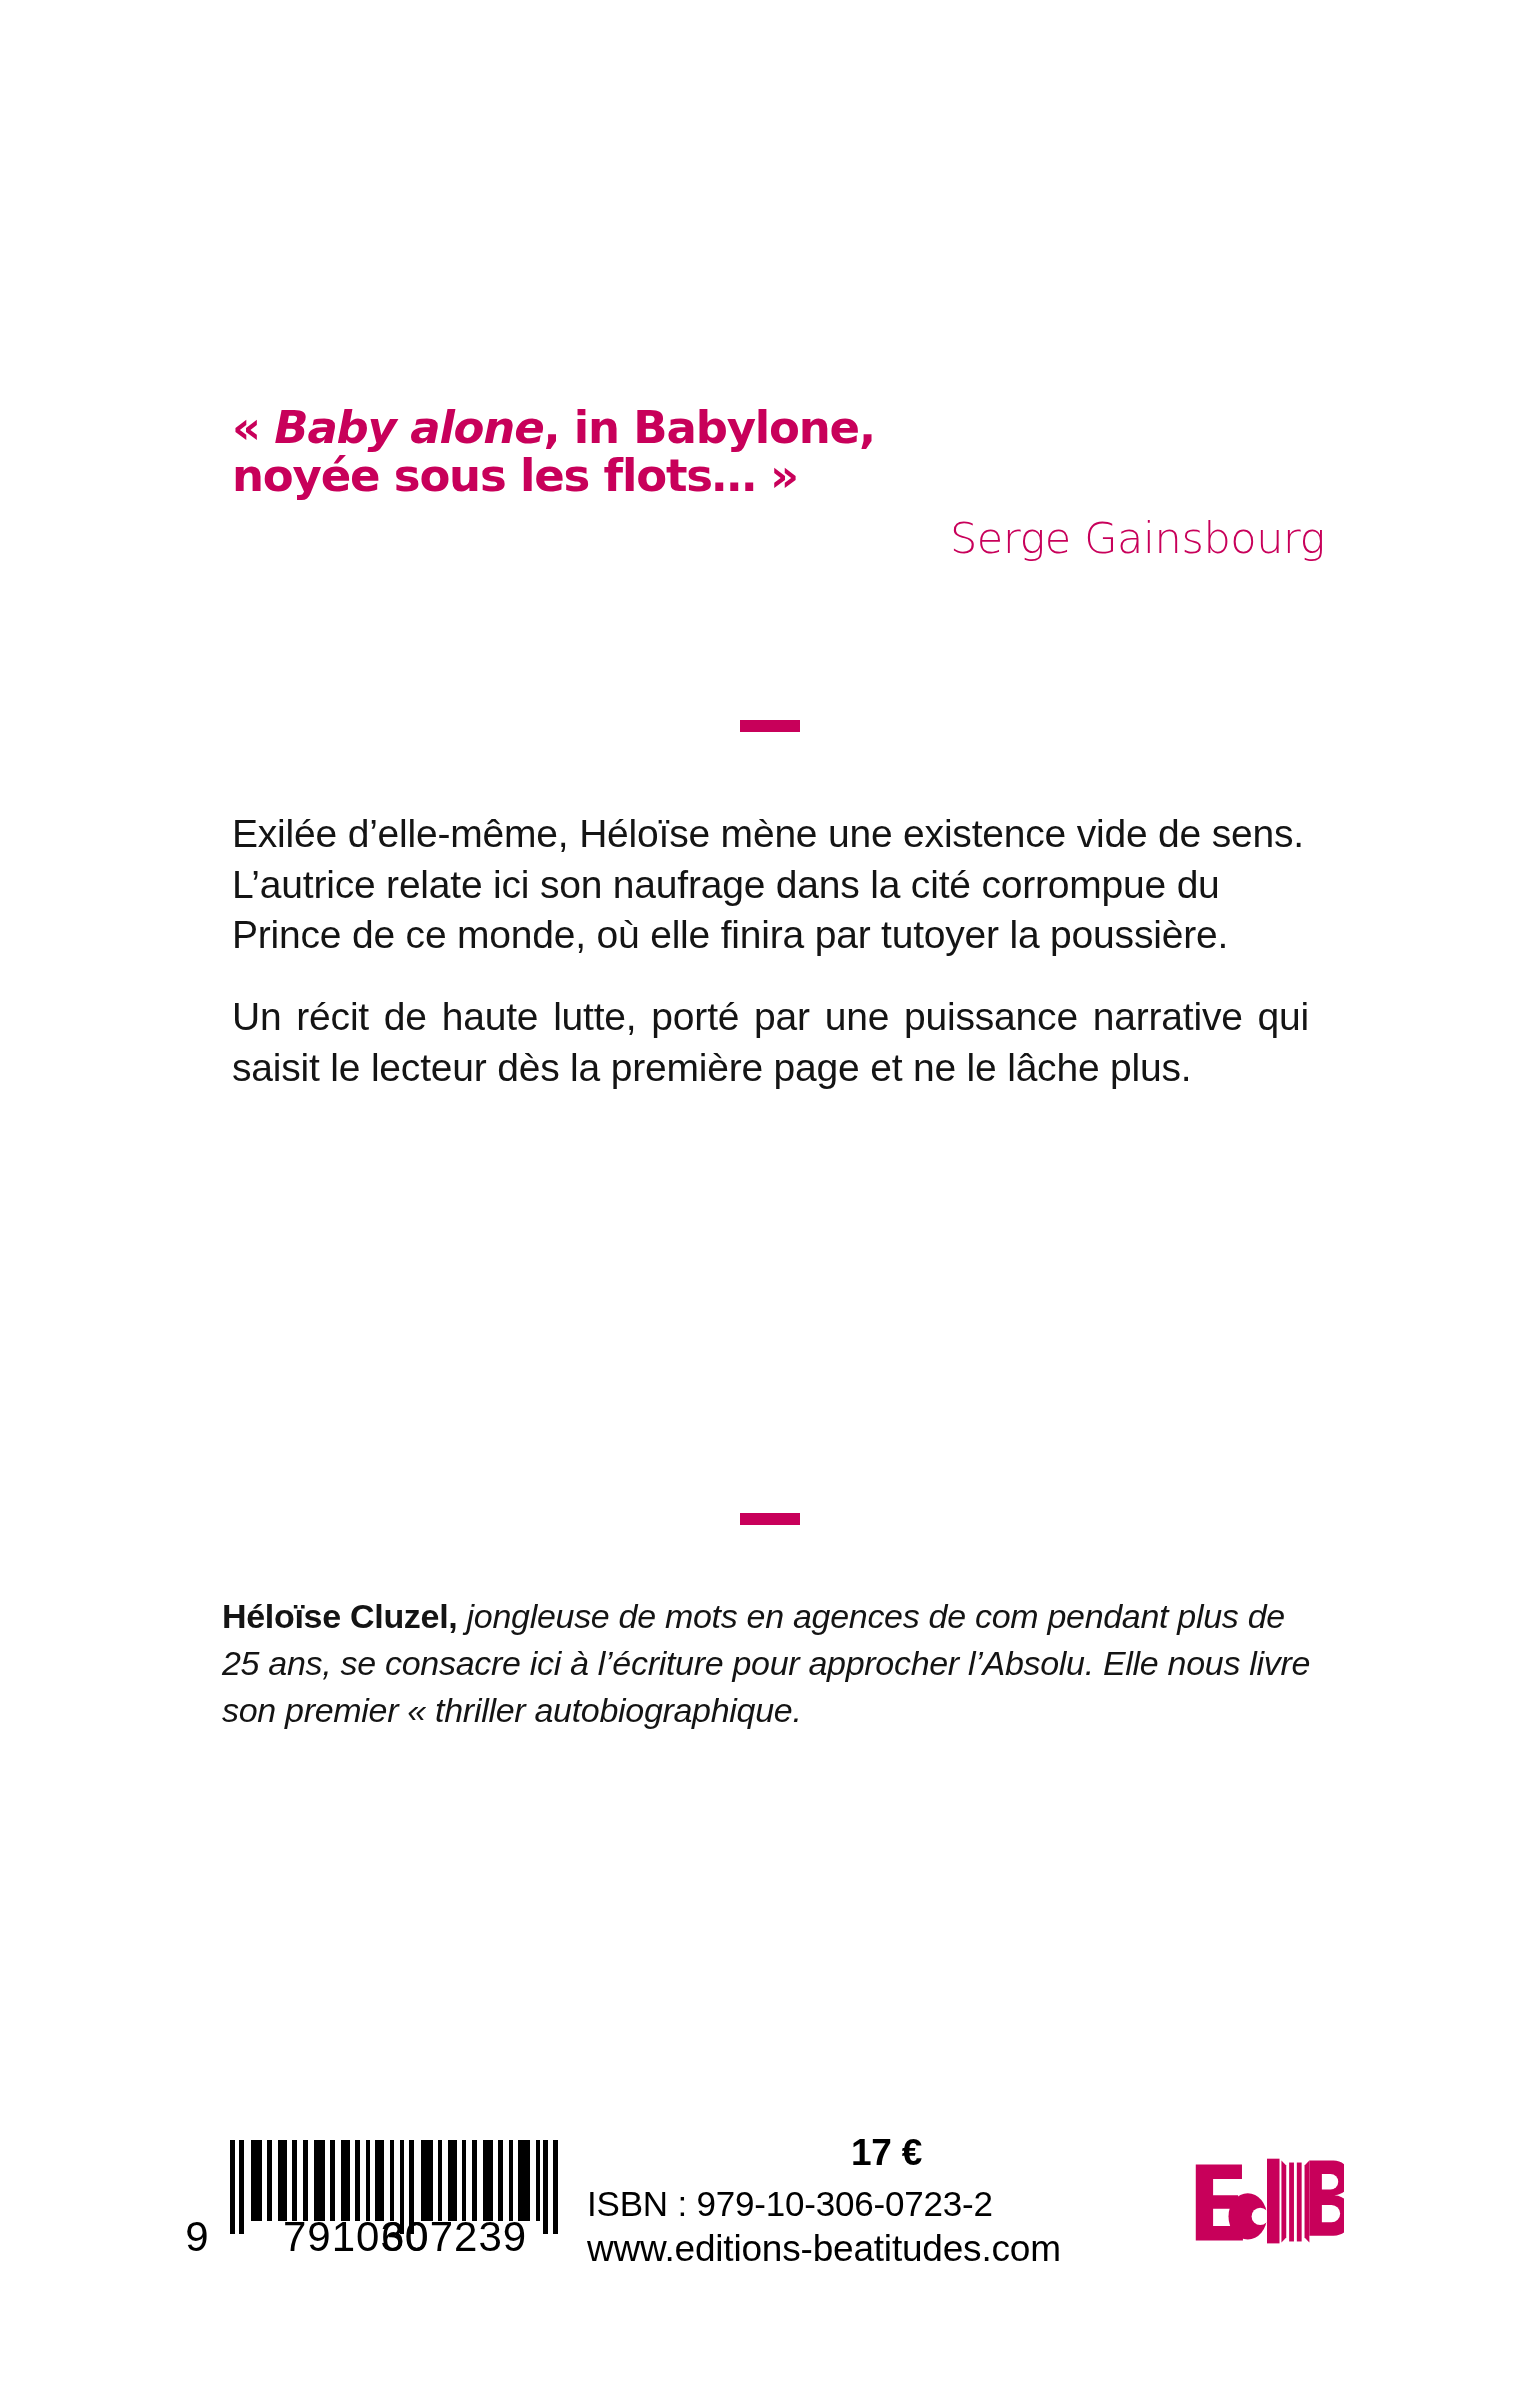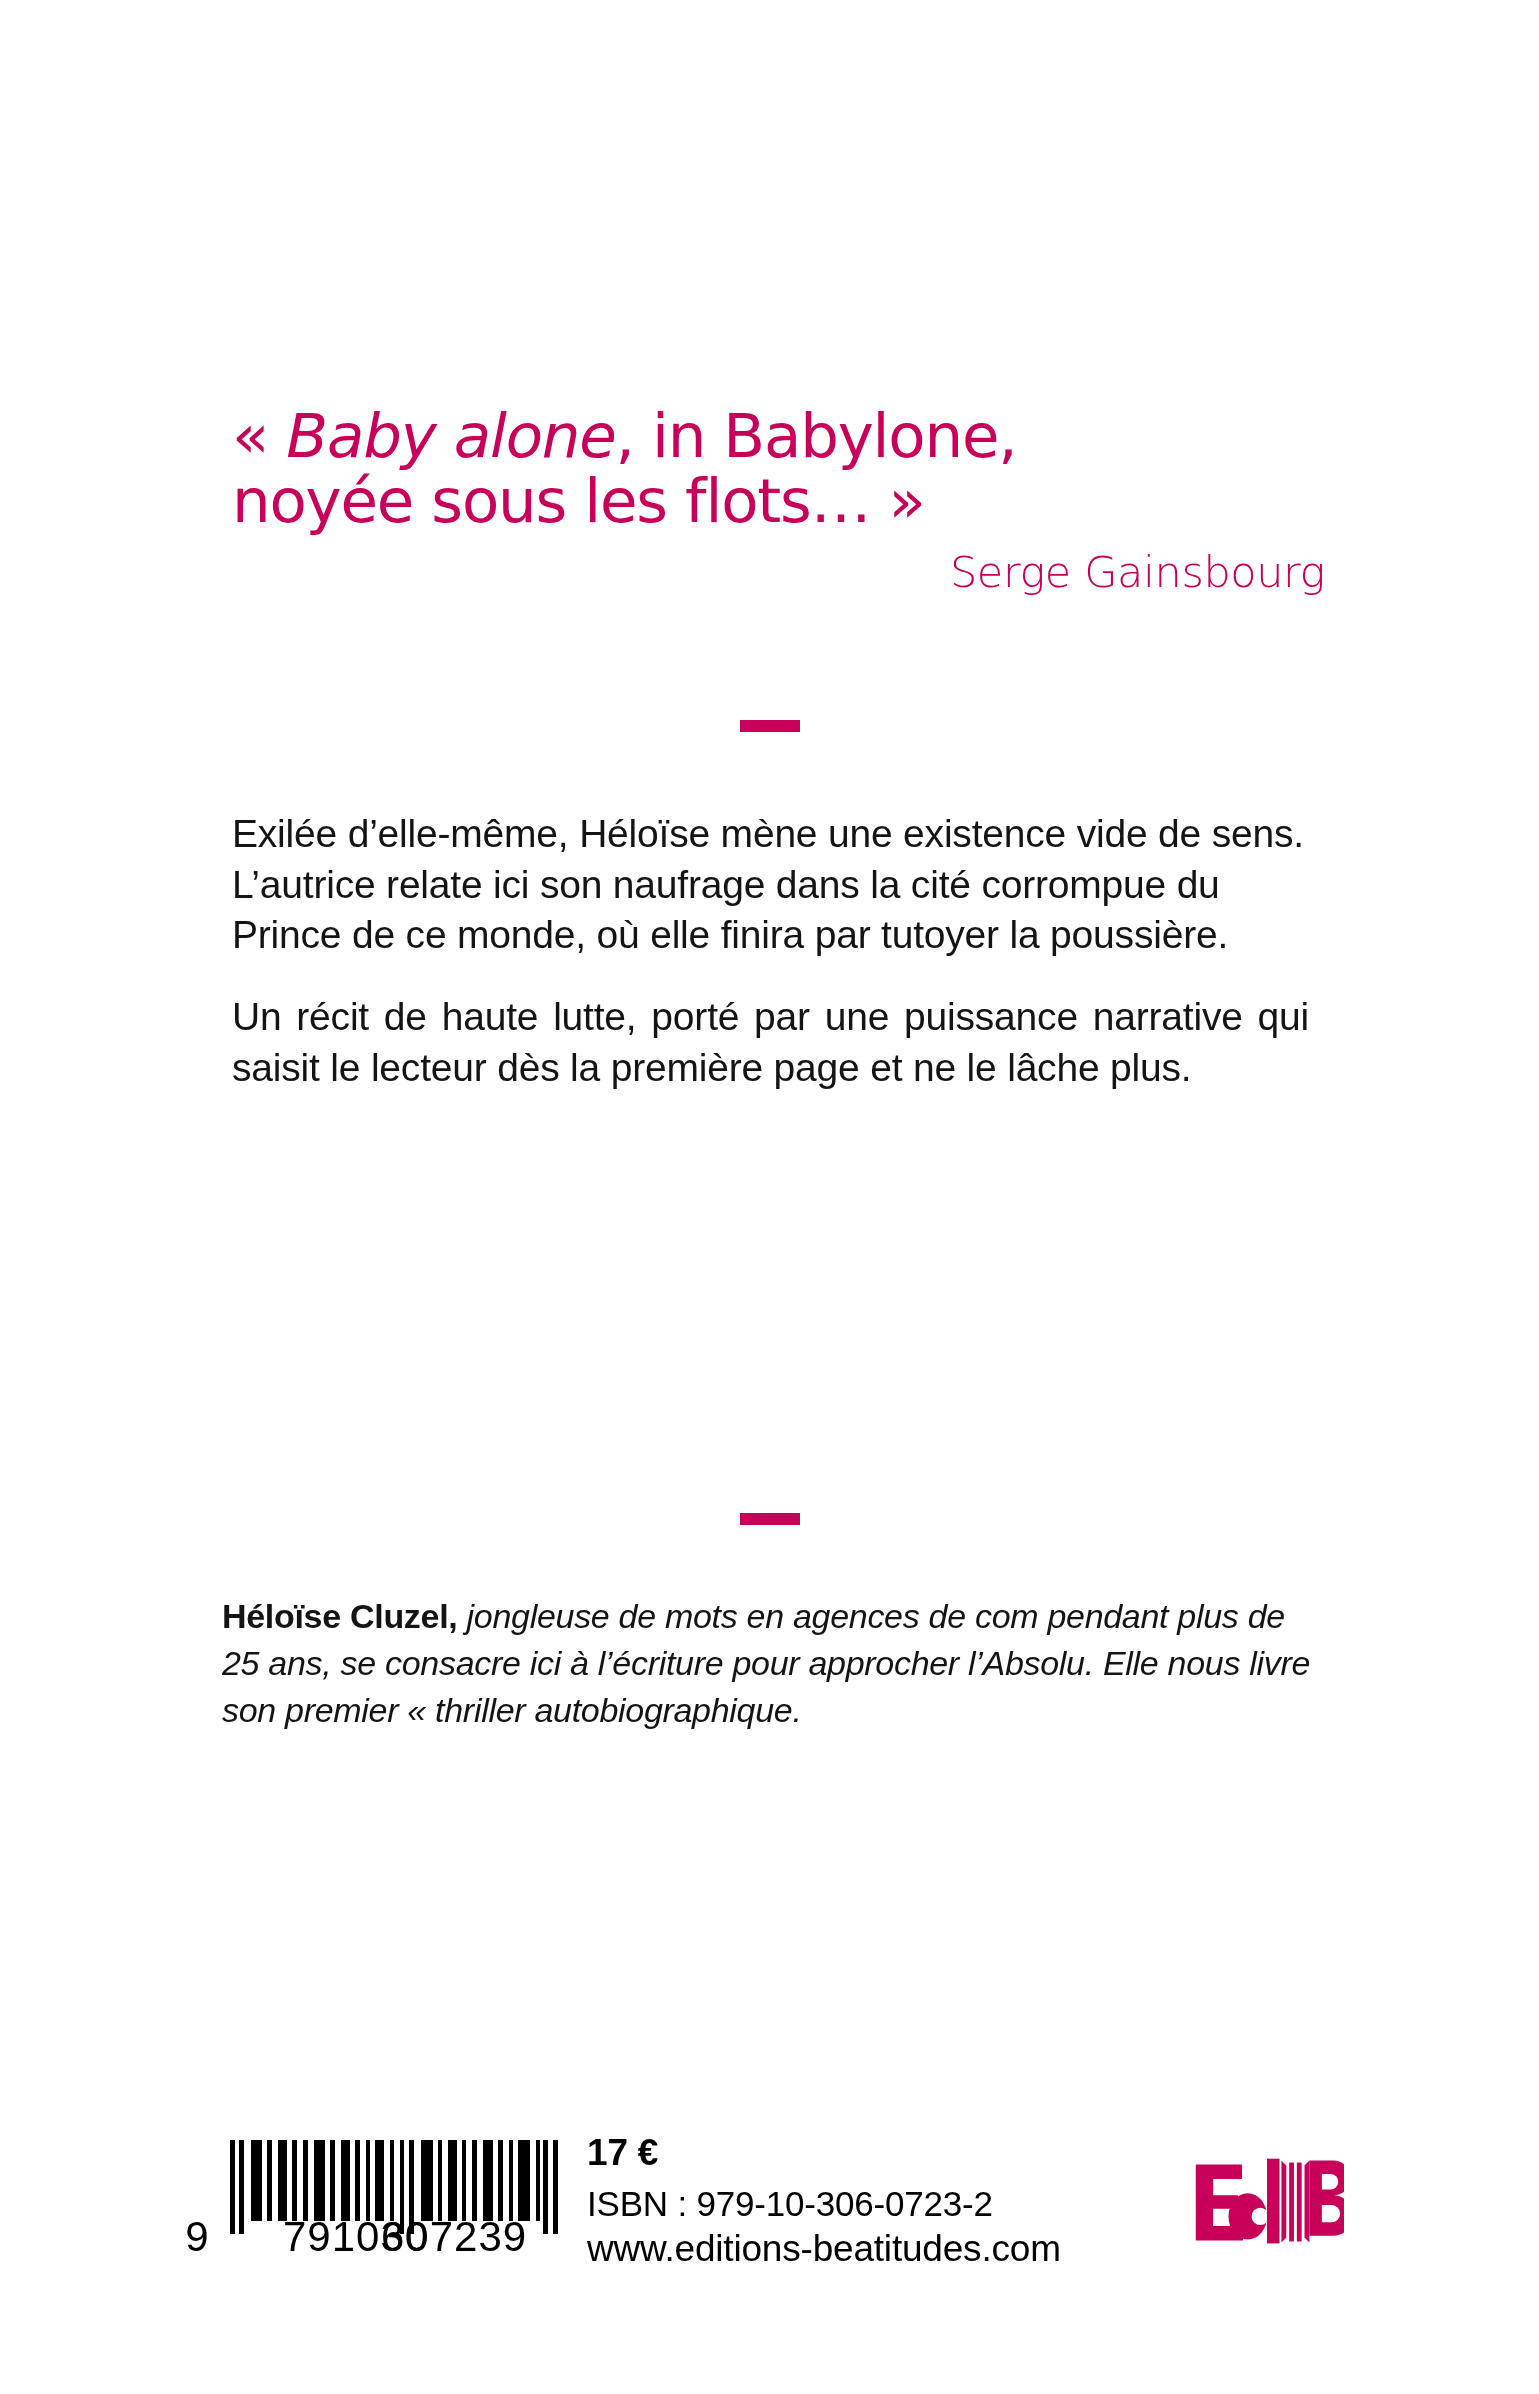--- a/index.html
+++ b/index.html
@@ -25,23 +25,23 @@
   
   .quote-block {
     position: absolute;
     left: 232px;
     top: 404px;
     width: 1093px;
   }
   .quote-text {
     color: #C8005A;
     font-family: "DejaVu Sans", sans-serif;
-    font-size: 61px;
+    font-size: 45px;
     line-height: 1.06;
-    font-weight: 400;
+    font-weight: 700;
     letter-spacing: -1.2px;
     margin: 0;
     white-space: pre-wrap;
   }
   .quote-text .songtitle {
     font-style: italic;
   }
   .quote-attrib {
     color: #C8005A;
     font-family: "DejaVu Sans", sans-serif;
@@ -163,20 +163,21 @@
     top: 0px;
     width: 599px;
   }
   .price {
     font-family: "Liberation Sans", sans-serif;
     font-size: 37px;
     font-weight: 700;
     color: #000;
     margin: 0 0 9.7px 0;
     letter-spacing: -0.2px;
+    text-align: center;
   }
   .isbn {
     font-family: "Liberation Sans", sans-serif;
     font-size: 35px;
     color: #000;
     margin: 0 0 3.9px 0;
     letter-spacing: -0.2px;
   }
   .website {
     font-family: "Liberation Sans", sans-serif;

